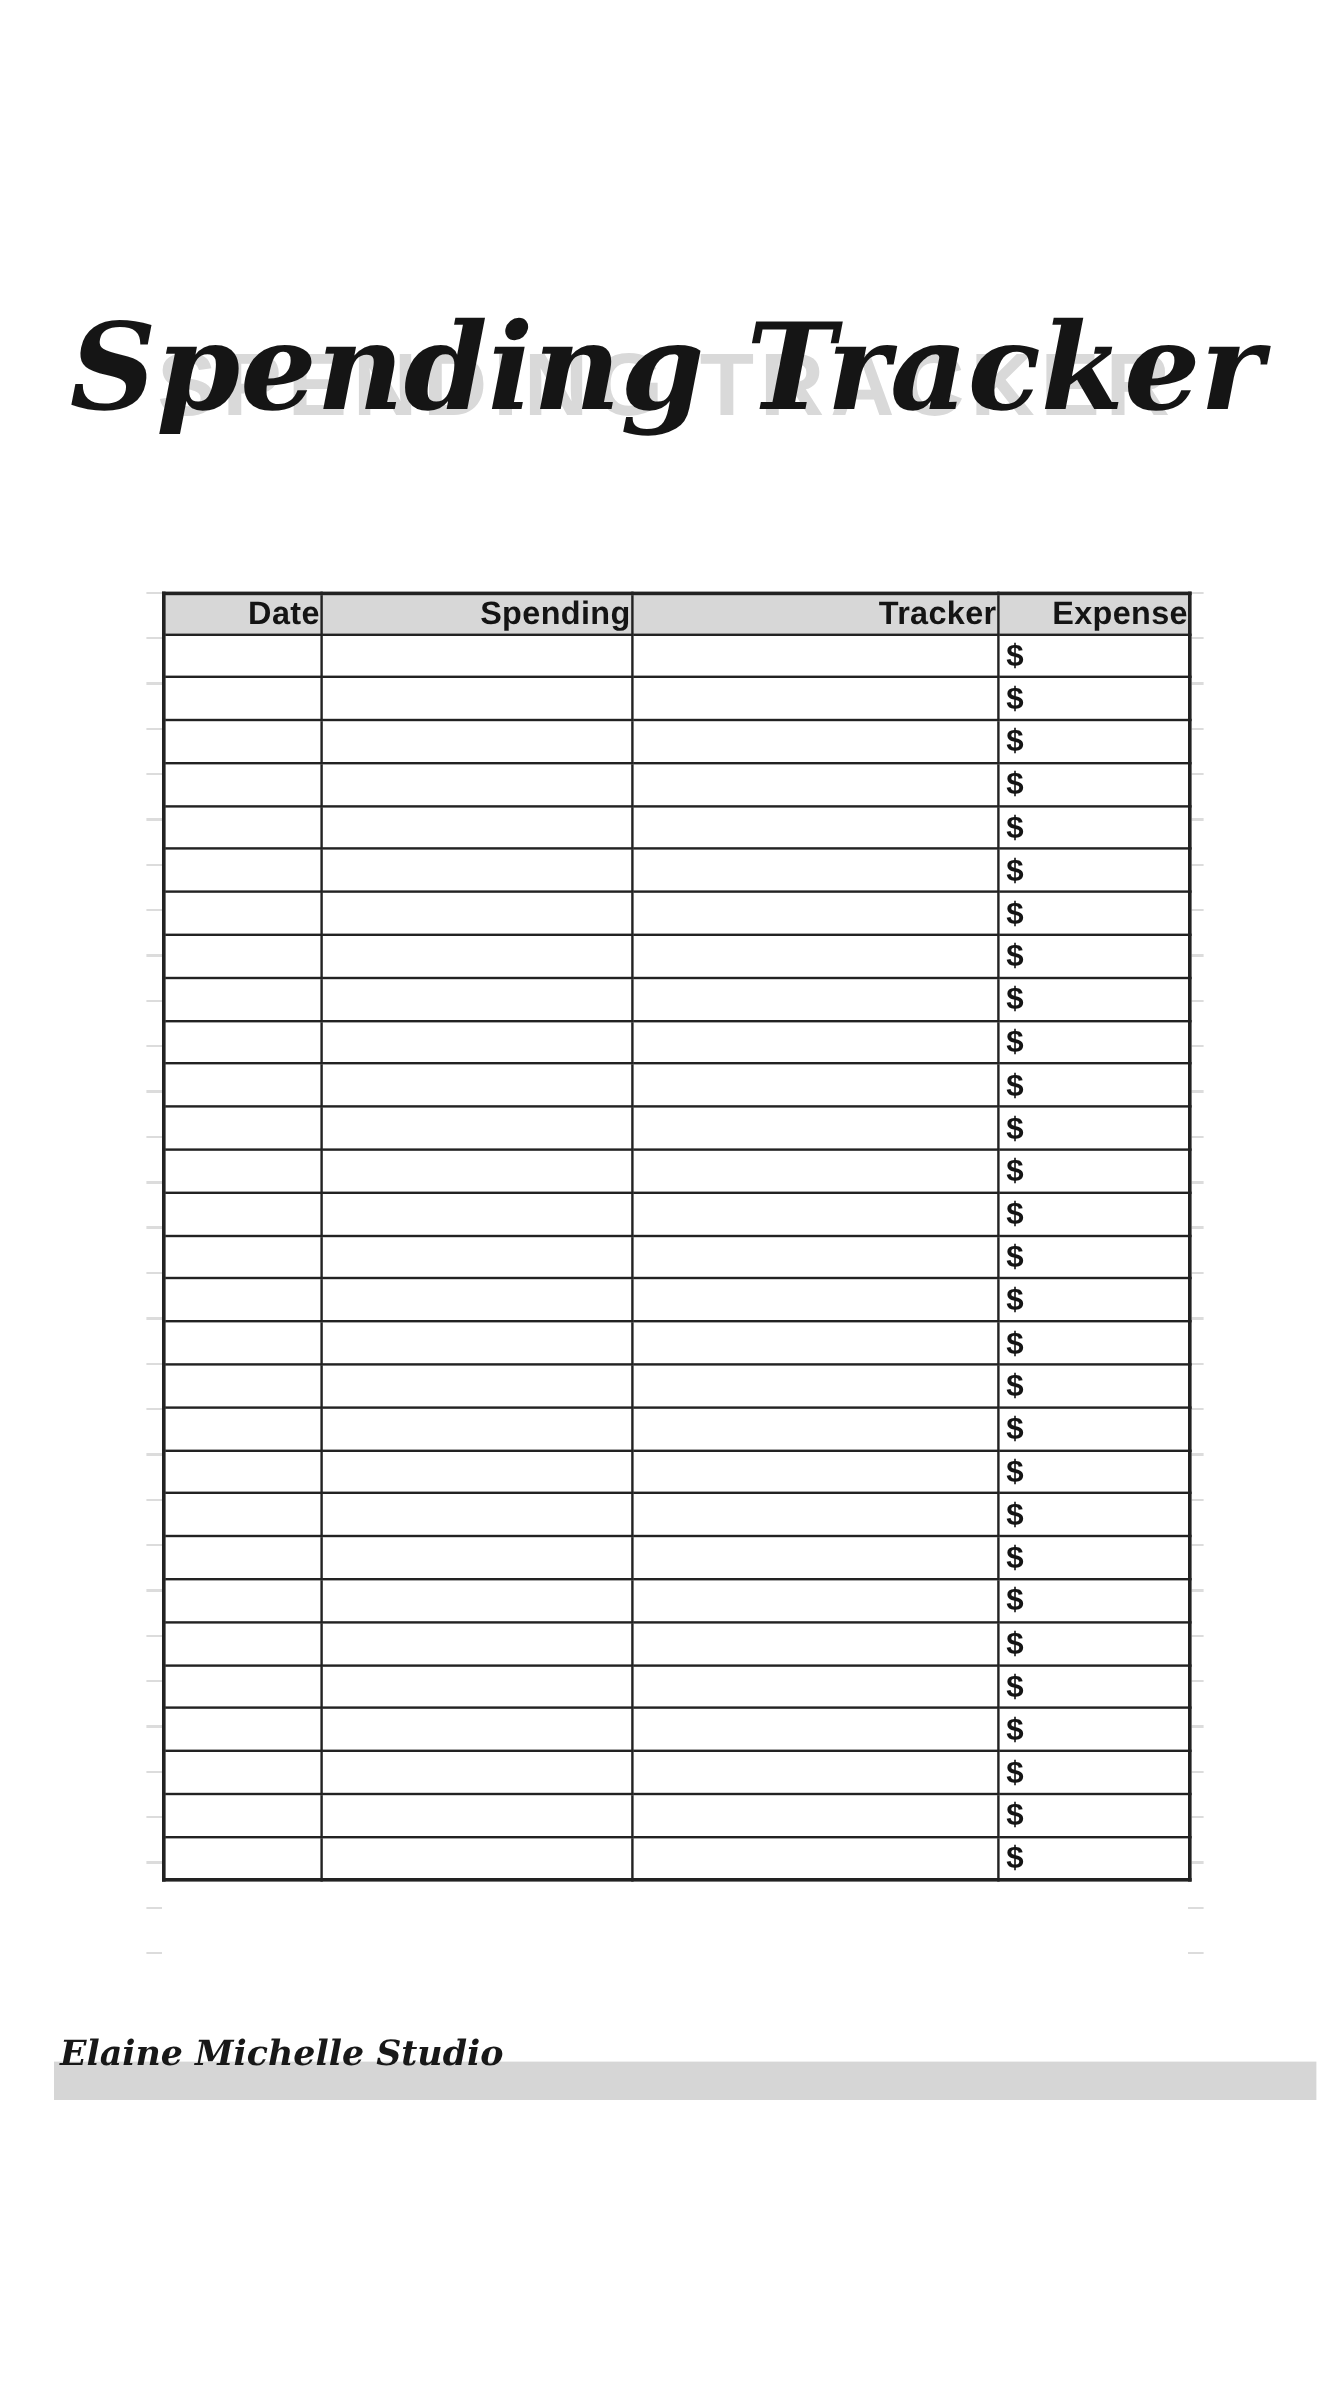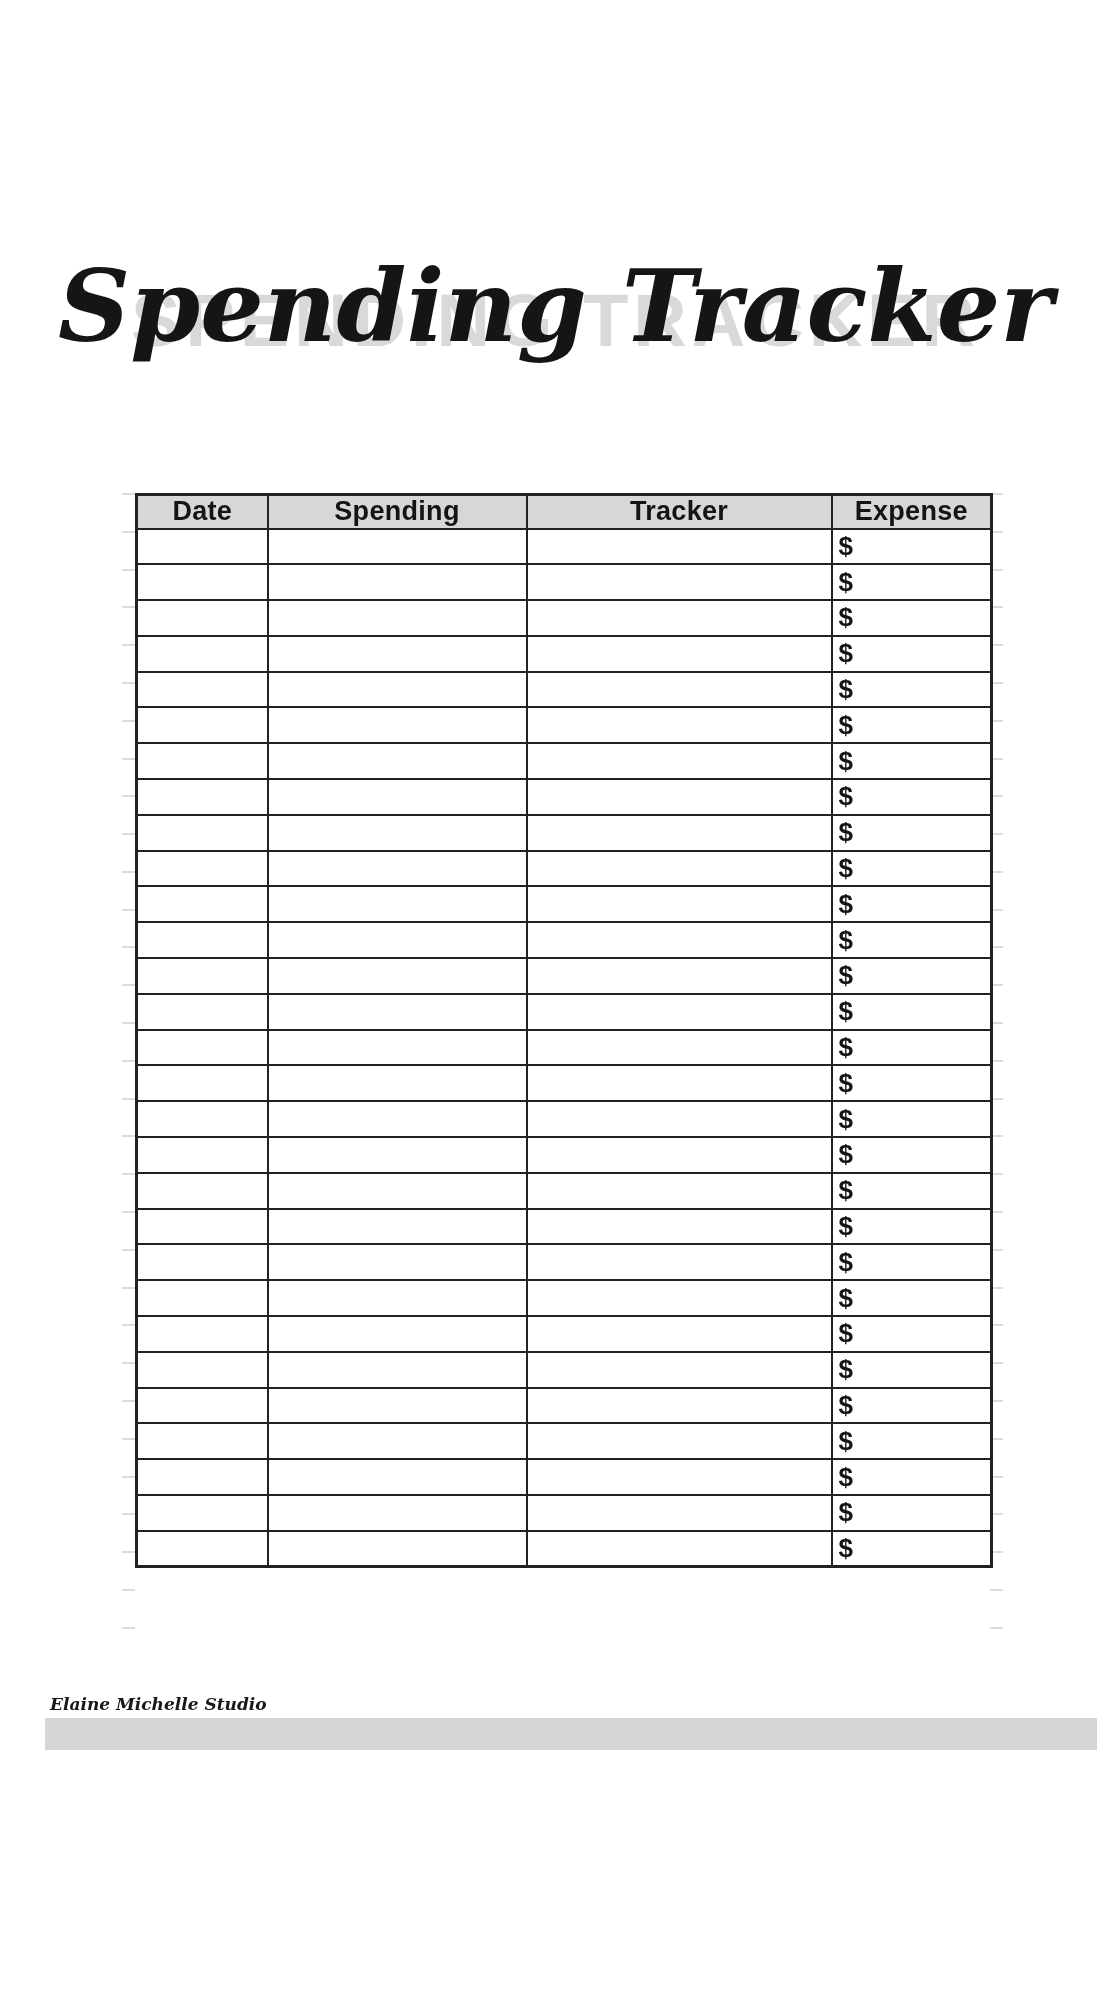--- a/index.html
+++ b/index.html
@@ -49,21 +49,21 @@
   .tracker-table col.c-date { width: 131px; }
   .tracker-table col.c-category { width: 259px; }
   .tracker-table col.c-expense { width: 305px; }
   .tracker-table col.c-amount { width: 160px; }
   .tracker-table th {
     height: 34px;
     border: 2px solid var(--table-border);
     background: var(--header-bg);
     font-family: "Liberation Sans", sans-serif;
     font-weight: 700; font-size: 27px; letter-spacing: 0.3px;
-    color: #141414; text-align: center; vertical-align: middle;
+    color: #141414; text-align: right; vertical-align: middle;
   }
   .tracker-table td {
     height: 35.8px;
     border: 2px solid var(--table-border);
     vertical-align: middle;
     font-family: "Liberation Sans", sans-serif;
     font-size: 26px; color: #141414;
   }
   .tracker-table td.cell-amount {
     font-weight: 700; text-align: left; padding-left: 6px;
@@ -77,21 +77,21 @@
       var(--gridline-stub) 0px, var(--gridline-stub) 2px,
       transparent 2px, transparent 37.79px);
   }
   .stub-left  { left: 122px; }
   .stub-right { left: 990px; }
 
   
   .credit {
     position: absolute; left: 50px; top: 1694px; z-index: 2;
     font-family: "DejaVu Serif", serif;
-    font-style: italic; font-weight: 700; font-size: 17px;
+    font-style: italic; font-weight: 700; font-size: 29px;
     color: #181818; white-space: nowrap;
   }
   .footer-bar {
     position: absolute; left: 45px; top: 1718px; z-index: 1;
     width: 1052px; height: 32px;
     background: var(--footer-bar);
   }
 </style>
 </head>
 <body>

